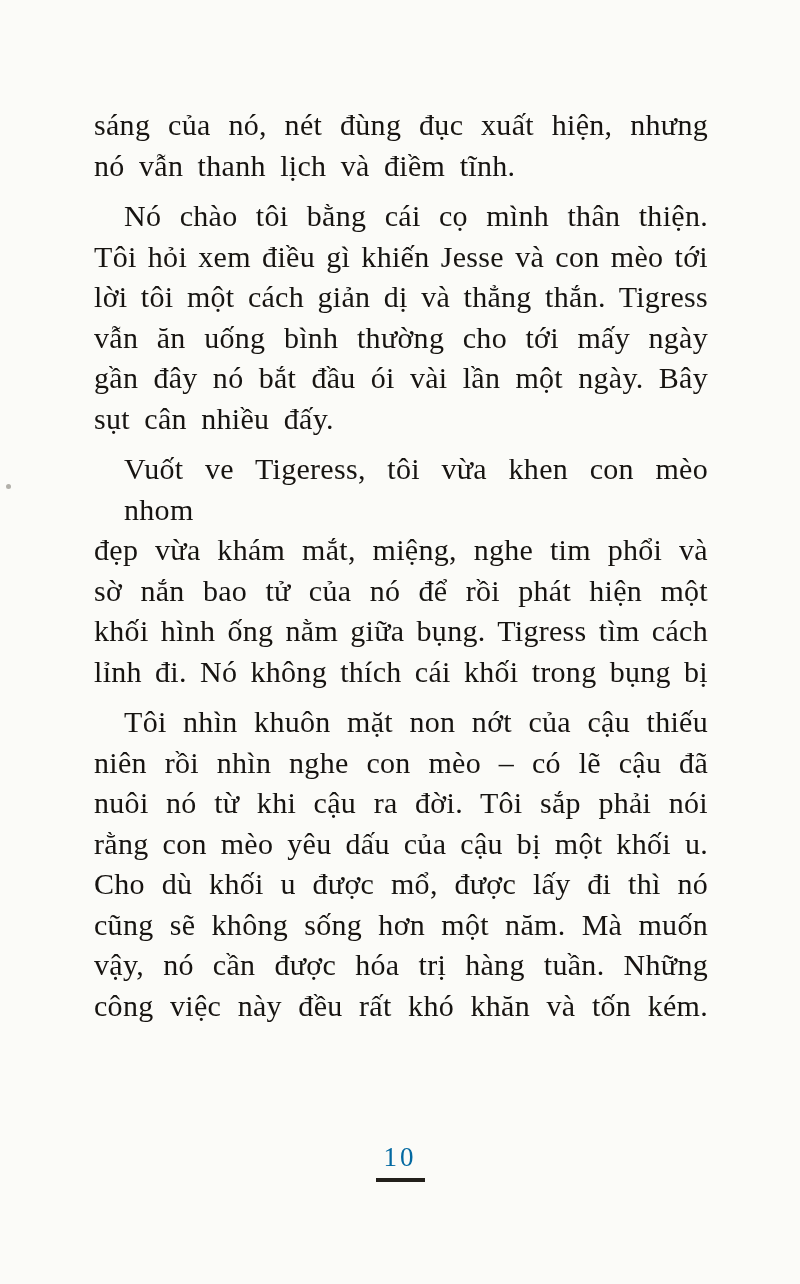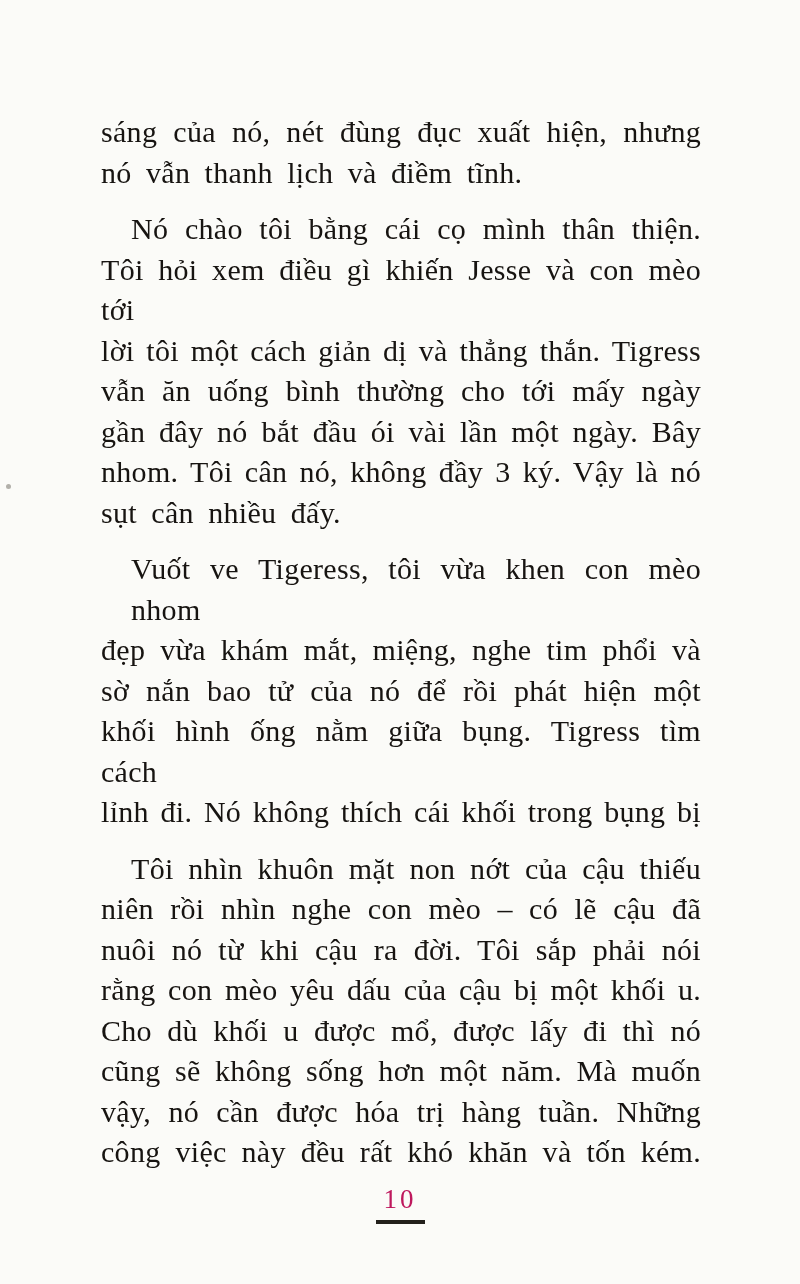--- a/index.html
+++ b/index.html
@@ -8,38 +8,38 @@
     background:#fbfbf8;
     font-family:"Liberation Serif","DejaVu Serif",serif;
     color:#171411;
     position:relative;
     overflow:hidden;
   }
   .scan-page{position:absolute;inset:0;}
   .text-block{
     position:absolute;left:85px;top:96px;width:632px;
   }
-  .para{margin:16px;}
+  .para{margin:9px;}
   .para + .para{margin-top:10px;}
   .line{
     font-size:30px;
     line-height:40.5px;
     text-align:justify;
     text-align-last:justify;
     word-spacing:0.10em;
     letter-spacing:0.01em;
   }
   .line.indent{padding-left:30px;}
   .line.last{text-align-last:left;word-spacing:0.22em;}
   .page-number{
-    position:absolute;top:1184px;left:0;width:100%;
+    position:absolute;top:1142px;left:0;width:100%;
     text-align:center;
     font-size:27px;
     letter-spacing:3px;
-    color:#be185d;
+    color:#0369a1;
   }
   .page-number span{
     display:inline-block;
     padding:0 8px 5px 8px;
     border-bottom:4px solid #23201b;
   }
   .speck{
     position:absolute;left:6px;top:484px;width:5px;height:5px;
     background:#8a877f;border-radius:50%;opacity:.65;
   }
@@ -57,21 +57,20 @@
       <div class="line">sáng của nó, nét đùng đục xuất hiện, nhưng</div>
       <div class="line last">nó vẫn thanh lịch và điềm tĩnh.</div>
     </div>
 
     <div class="para">
       <div class="line indent">Nó chào tôi bằng cái cọ mình thân thiện.</div>
       <div class="line">Tôi hỏi xem điều gì khiến Jesse và con mèo tới</div>
       <div class="line">lời tôi một cách giản dị và thẳng thắn. Tigress</div>
       <div class="line">vẫn ăn uống bình thường cho tới mấy ngày</div>
       <div class="line">gần đây nó bắt đầu ói vài lần một ngày. Bây</div>
-      <div class="line">nhom. Tôi cân nó, không đầy 3 ký. Vậy là nó</div>
       <div class="line last">sụt cân nhiều đấy.</div>
     </div>
 
     <div class="para">
       <div class="line indent">Vuốt ve Tigeress, tôi vừa khen con mèo nhom</div>
       <div class="line">đẹp vừa khám mắt, miệng, nghe tim phổi và</div>
       <div class="line">sờ nắn bao tử của nó để rồi phát hiện một</div>
       <div class="line">khối hình ống nằm giữa bụng. Tigress tìm cách</div>
       <div class="line">lỉnh đi. Nó không thích cái khối trong bụng bị</div>
     </div>

